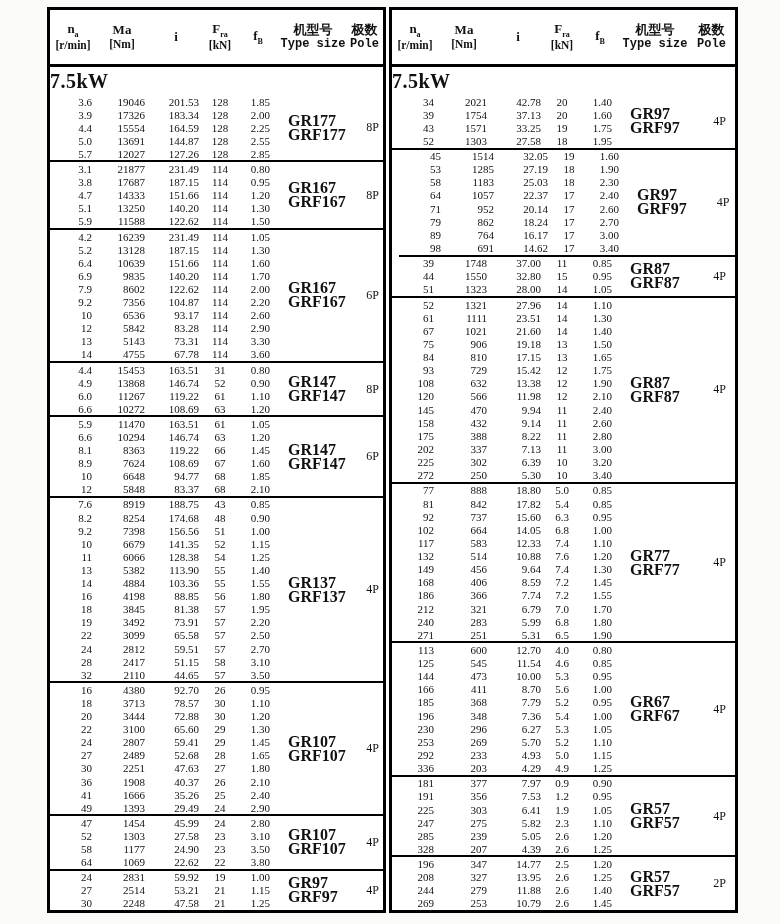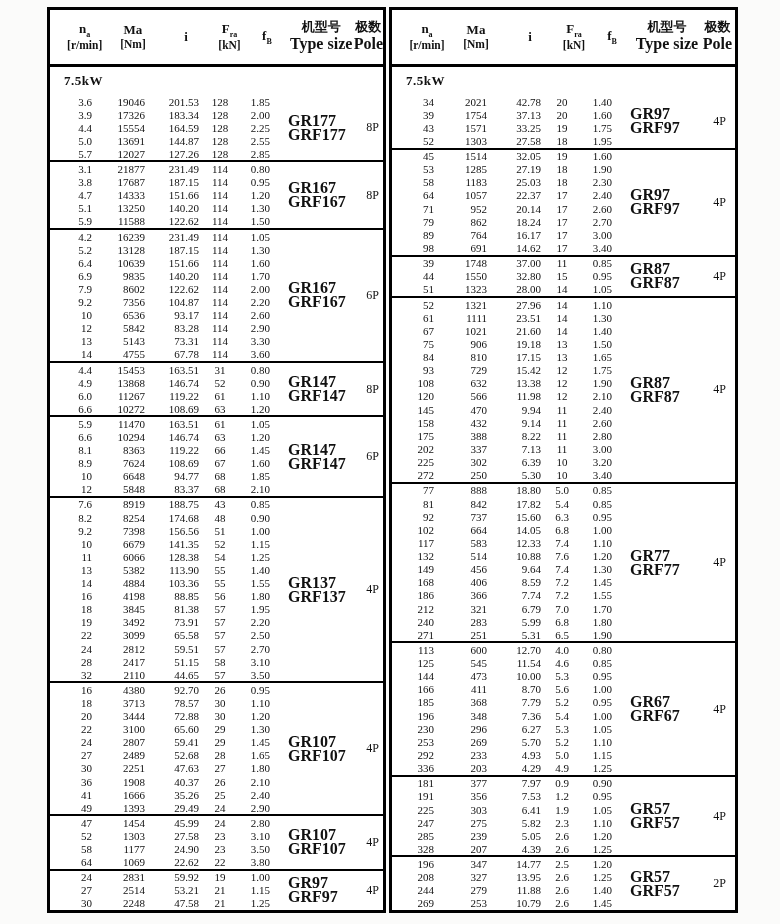--- a/index.html
+++ b/index.html
@@ -8,31 +8,31 @@
   .tbl{position:absolute;top:7px;height:906px;border:3px solid #000;box-sizing:border-box;background:#fff;display:flex;flex-direction:column;}
   .tbl-left{left:47px;width:339px;}
   .tbl-right{left:389px;width:349px;}
   
   .thead{display:flex;align-items:center;border-bottom:3px solid #000;height:54px;flex:0 0 54px;font-weight:bold;}
   .hcol{display:flex;flex-direction:column;align-items:center;justify-content:center;line-height:1.15;}
   .hmain{font-size:13px;}
   .hmain sub{font-size:8px;}
   .hunit{font-size:11.5px;}
   .hcn{font-size:13px;font-family:"Liberation Sans","DejaVu Sans",sans-serif;}
-  .hen{font-size:16px;}
+  .hen{font-size:12px;font-family:Liberation Mono, monospace;}
   
-  .w-na{width:46px;margin-left:12px;}
+  .w-na{width:46px;}
   .w-ma{width:52px;}
   .w-i{width:56px;}
   .w-fra{width:32px;}
   .w-fb{width:44px;}
   .w-type{width:66px;}
   .w-pole{flex:1;}
   
-  .power{flex:0 0 28px;display:flex;align-items:center;padding-left:14px;font-size:13px;font-weight:bold;letter-spacing:0.5px;}
+  .power{flex:0 0 28px;display:flex;align-items:center;padding-left:0;font-size:20px;font-weight:bold;letter-spacing:0.5px;}
   
   .blocks{flex:1;display:flex;flex-direction:column;}
   .block{display:flex;border-bottom:2px solid #000;flex-basis:0;min-height:0;gap:8px;}
   .block:last-child{border-bottom:none;}
   .nums{display:flex;flex-direction:column;flex:0 0 230px;}
   .row{flex:1;display:flex;align-items:center;font-size:11px;}
   .cell{display:block;}
   .c0{width:46px;text-align:right;padding-right:4px;box-sizing:border-box;}
   .c1{width:52px;text-align:right;padding-right:3px;box-sizing:border-box;}
   .c2{width:56px;text-align:right;padding-right:5px;box-sizing:border-box;}
@@ -649,21 +649,21 @@
               <span class="cell c3">18</span>
               <span class="cell c4">1.95</span>
             </div>
           </div>
           <div class="type">
             <div>GR97</div>
             <div>GRF97</div>
           </div>
           <div class="pole">4P</div>
         </div>
-        <div class="block" style="flex-grow: 8;">
+        <div class="block" style="flex-grow: 8; margin-left: 7px;">
           <div class="nums">
             <div class="row">
               <span class="cell c0">45</span>
               <span class="cell c1">1514</span>
               <span class="cell c2">32.05</span>
               <span class="cell c3">19</span>
               <span class="cell c4">1.60</span>
             </div>
             <div class="row">
               <span class="cell c0">53</span>

